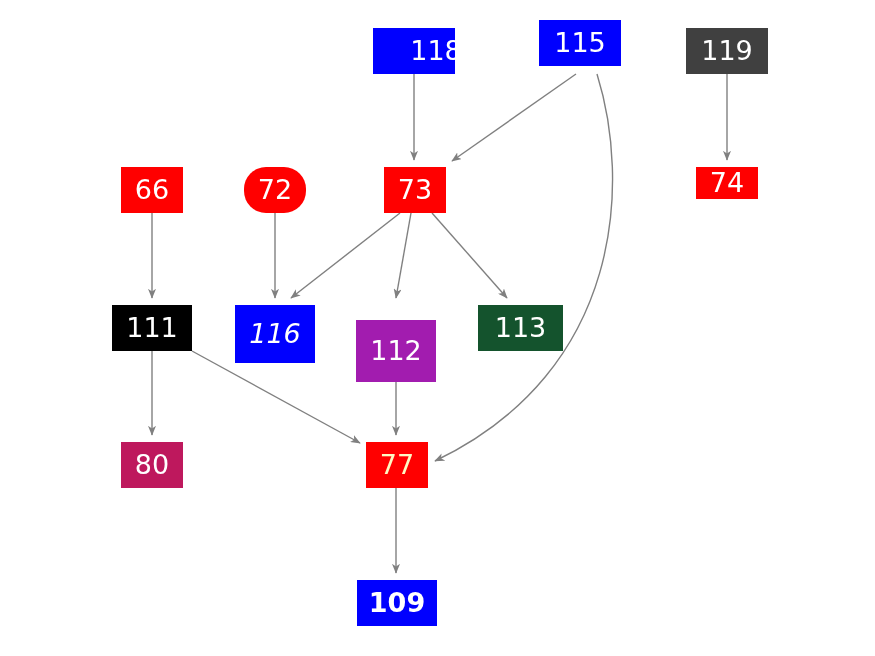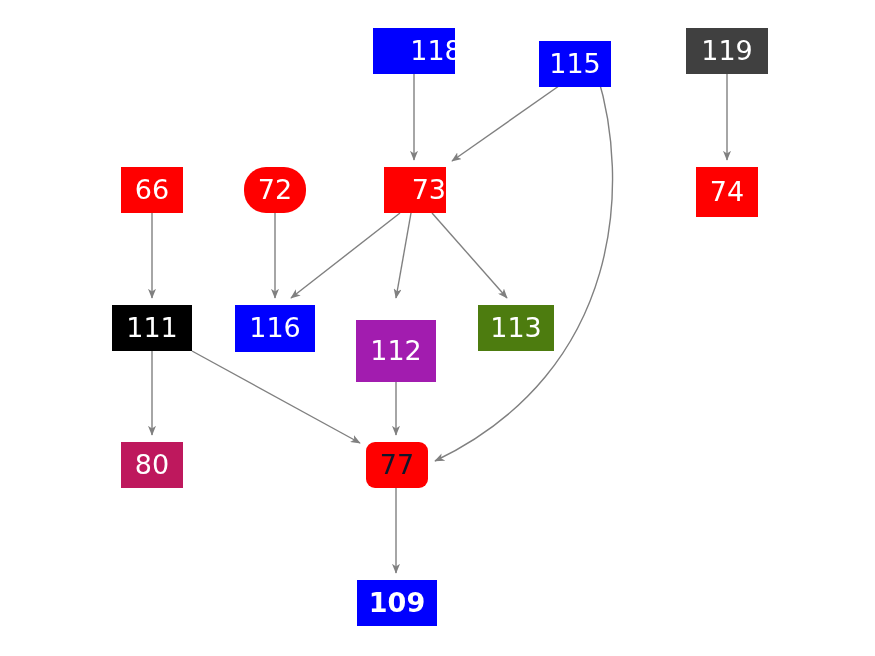--- a/index.html
+++ b/index.html
@@ -68,54 +68,54 @@
         <path d="M 192,351 L 360,443" fill="none" stroke="#808080" stroke-width="1.4" marker-end="url(#arrowhead)"></path>
         <path d="M 396,351 L 396,435" fill="none" stroke="#808080" stroke-width="1.4" marker-end="url(#arrowhead)"></path>
         <path d="M 396,488 L 396,573" fill="none" stroke="#808080" stroke-width="1.4" marker-end="url(#arrowhead)"></path>
       </g>
   </svg>
 
   <div id="node-layer">
       <div class="graph-node" style="left: 373px; top: 28px; width: 82px; height: 46px; background: rgb(0, 0, 255); color: rgb(255, 255, 255); padding-left: 44px;">
         <span class="node-label">118</span>
       </div>
-      <div class="graph-node" style="left: 539px; top: 41px; width: 72px; height: 46px; background: rgb(0, 0, 255); color: rgb(255, 255, 255);">
+      <div class="graph-node" style="left: 539px; top: 20px; width: 82px; height: 46px; background: rgb(0, 0, 255); color: rgb(255, 255, 255);">
         <span class="node-label">115</span>
       </div>
       <div class="graph-node" style="left: 686px; top: 28px; width: 82px; height: 46px; background: #404040; color: rgb(255, 255, 255);">
         <span class="node-label">119</span>
       </div>
       <div class="graph-node" style="left: 121px; top: 167px; width: 62px; height: 46px; background: rgb(255, 0, 0); color: rgb(255, 255, 255);">
         <span class="node-label">66</span>
       </div>
       <div class="graph-node" style="left: 244px; top: 167px; width: 62px; height: 46px; background: rgb(255, 0, 0); color: rgb(255, 255, 255); border-radius: 22px;">
         <span class="node-label">72</span>
       </div>
-      <div class="graph-node" style="left: 384px; top: 167px; width: 62px; height: 46px; background: rgb(255, 0, 0); color: rgb(255, 255, 255); justify-content: flex-end;">
+      <div class="graph-node" style="left: 384px; top: 167px; width: 62px; height: 46px; background: rgb(255, 0, 0); color: rgb(255, 255, 255);">
         <span class="node-label">73</span>
       </div>
-      <div class="graph-node" style="left: 696px; top: 167px; width: 62px; height: 50px; background: rgb(255, 0, 0); color: rgb(255, 255, 255);">
+      <div class="graph-node" style="left: 696px; top: 167px; width: 62px; height: 32px; background: rgb(255, 0, 0); color: rgb(255, 255, 255);">
         <span class="node-label">74</span>
       </div>
       <div class="graph-node" style="left: 112px; top: 305px; width: 80px; height: 46px; background: #000000; color: rgb(255, 255, 255);">
         <span class="node-label">111</span>
       </div>
-      <div class="graph-node" style="left: 235px; top: 305px; width: 80px; height: 47px; background: rgb(0, 0, 255); color: rgb(255, 255, 255);">
+      <div class="graph-node" style="left: 235px; top: 305px; width: 80px; height: 58px; background: rgb(0, 0, 255); color: rgb(255, 255, 255); font-style: italic;">
         <span class="node-label">116</span>
       </div>
       <div class="graph-node" style="left: 356px; top: 320px; width: 80px; height: 62px; background: #a21caf; color: rgb(255, 255, 255);">
         <span class="node-label">112</span>
       </div>
-      <div class="graph-node" style="left: 478px; top: 305px; width: 76px; height: 46px; background: #4d7c0f; color: rgb(255, 255, 255);">
+      <div class="graph-node" style="left: 478px; top: 305px; width: 85px; height: 46px; background: #14532d; color: rgb(255, 255, 255);">
         <span class="node-label">113</span>
       </div>
       <div class="graph-node" style="left: 121px; top: 442px; width: 62px; height: 46px; background: #be185d; color: rgb(255, 255, 255);">
         <span class="node-label">80</span>
       </div>
-      <div class="graph-node" style="left: 366px; top: 442px; width: 62px; height: 46px; background: rgb(255, 0, 0); color: #0f172a; border-radius: 9px;">
+      <div class="graph-node" style="left: 366px; top: 442px; width: 62px; height: 46px; background: rgb(255, 0, 0); color: #fef9c3;">
         <span class="node-label">77</span>
       </div>
       <div class="graph-node" style="left: 357px; top: 580px; width: 80px; height: 46px; background: rgb(0, 0, 255); color: rgb(255, 255, 255); font-weight: bold;">
         <span class="node-label">109</span>
       </div>
     </div>
 
 </div>
 
 </body></html>

